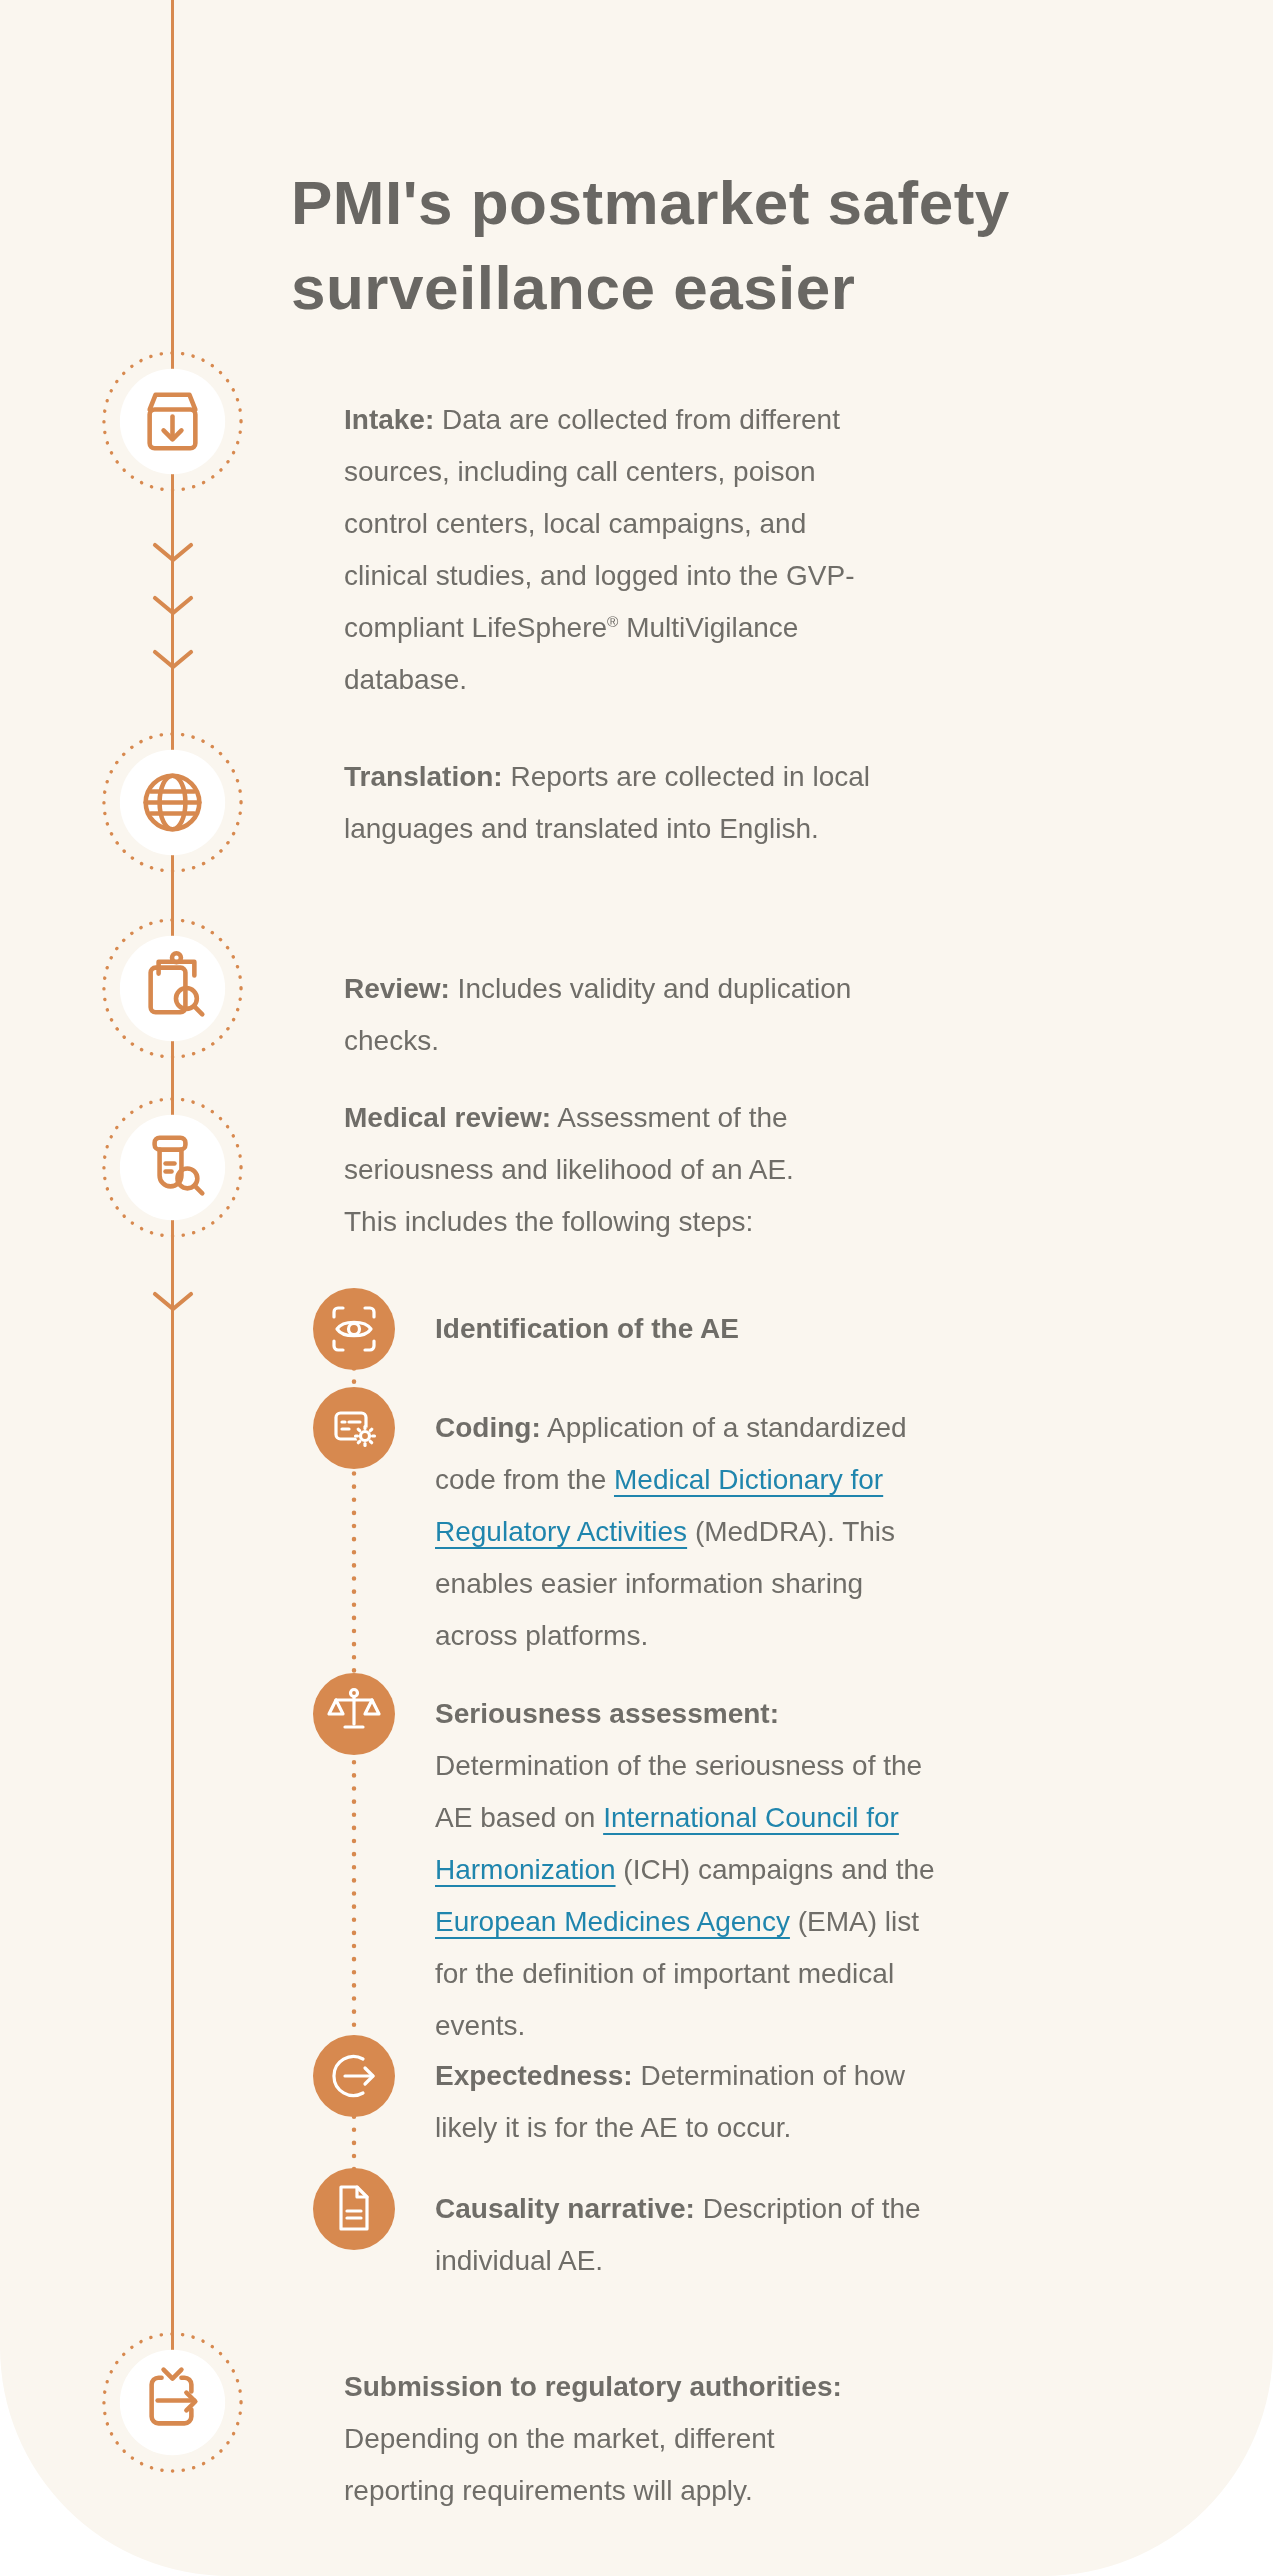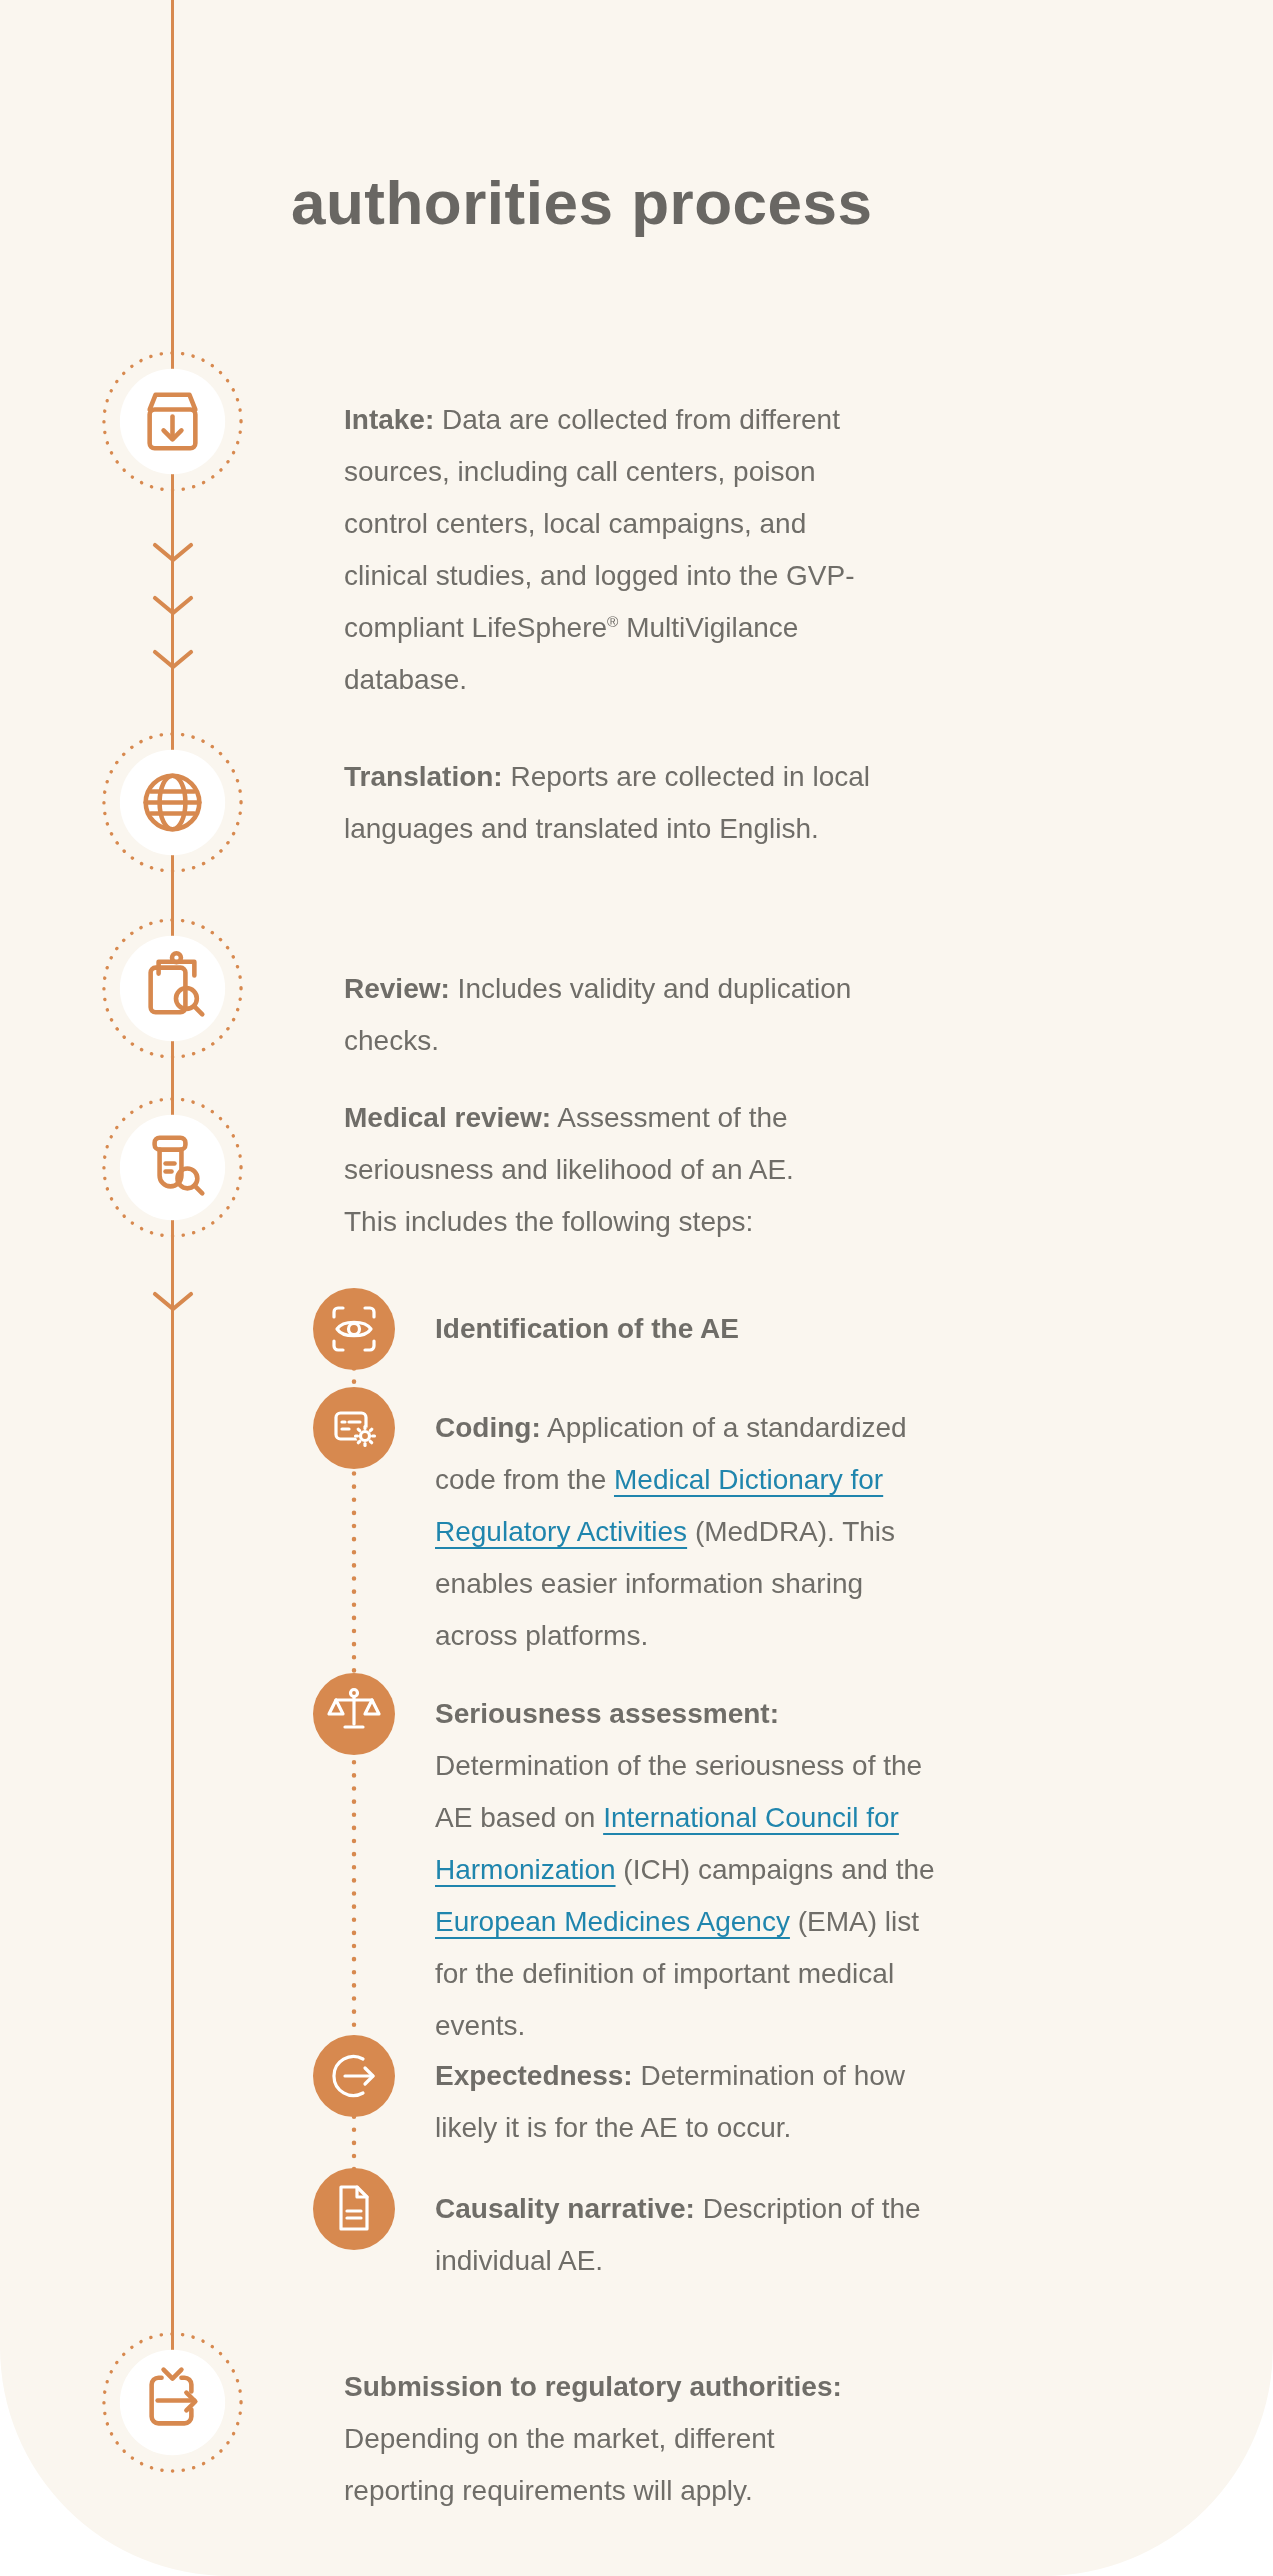--- a/index.html
+++ b/index.html
@@ -68,21 +68,22 @@
     </svg>
   <svg class="chev" style="top:1289px" width="46" height="26" viewBox="0 0 46 26">
       <path d="M5 5 L23 20 L41 5" fill="none" stroke="#D7894F" stroke-width="4.2" stroke-linecap="round" stroke-linejoin="round"></path>
     </svg>
 
   <svg class="sub-connector" width="8" height="885" viewBox="0 0 8 890">
     <line x1="4" y1="2" x2="4" y2="888" stroke="#D7894F" stroke-width="4.5" stroke-dasharray="0.2 13" stroke-linecap="round"></line>
   </svg>
 
   <h1 class="title">
-    <span>authorities process</span>
+    <span>PMI's postmarket safety</span>
+    <span>surveillance easier</span>
   </h1>
 
   <div class="node" style="top:347px">
     <svg width="149" height="149" viewBox="0 0 150 150">
       <circle cx="75" cy="75" r="69" fill="none" stroke="#D7894F" stroke-width="3.4" stroke-dasharray="0.2 10.6" stroke-linecap="round"></circle>
       <circle cx="75" cy="75" r="53" fill="#FFFFFF"></circle>
       <g fill="none" stroke="#D7894F" stroke-width="4.6" stroke-linecap="round" stroke-linejoin="round">
         <path d="M52 63 L58 48 H92 L98 63"></path>
         <rect x="52" y="63" width="46" height="39" rx="5"></rect>
         <path d="M75 70 V92"></path>

